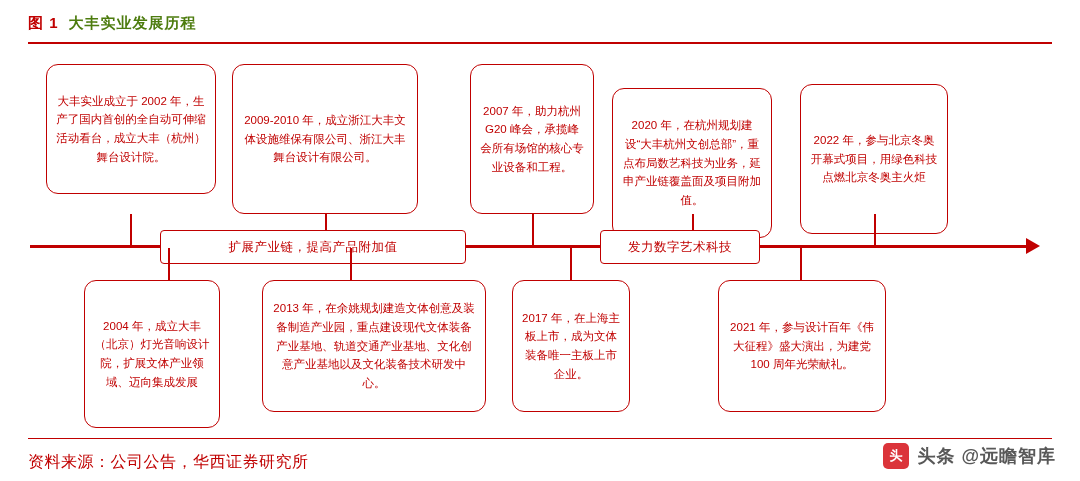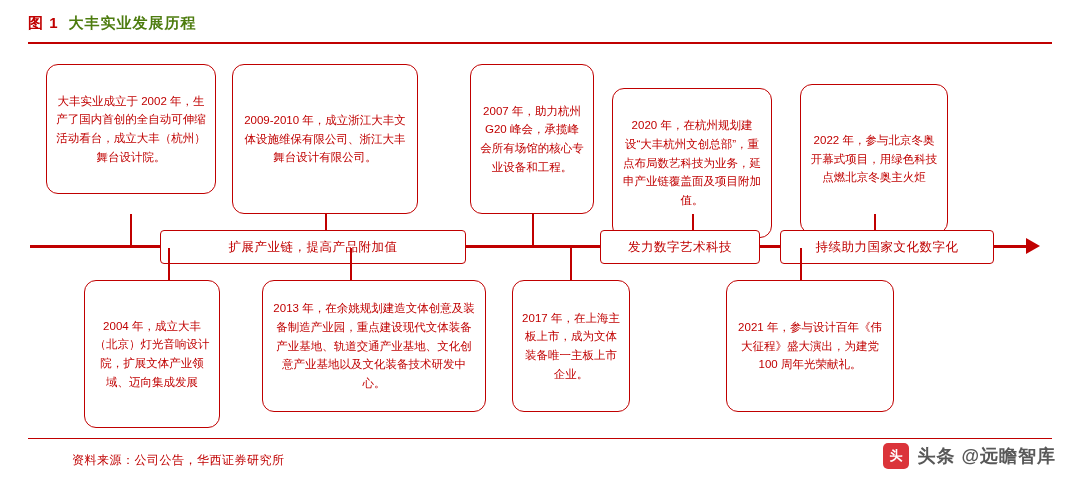--- a/index.html
+++ b/index.html
@@ -58,23 +58,22 @@
     top: 438px;
     width: 1024px;
     height: 1px;
     background: #c00000;
   }
   .source {
     position: absolute;
     left: 28px;
     top: 452px;
     color: #c00000;
-    font-size: 12px;
+    font-size: 16px;
     letter-spacing: 0.5px;
-    margin-left: 44px;
   }
 
   
   .canvas {
     position: absolute;
     left: 0;
     top: 48px;
     width: 1080px;
     height: 386px;
   }
@@ -207,41 +206,38 @@
       <span>2022 年，参与北京冬奥开幕式项目，用绿色科技点燃北京冬奥主火炬</span>
     </div>
     <div class="stem" style="left:874px; top:166px; height:32px;"></div>
 
     <div class="stage" style="left:160px; top:182px; width:306px; height:34px;">
       <span>扩展产业链，提高产品附加值</span>
     </div>
     <div class="stage" style="left:600px; top:182px; width:160px; height:34px;">
       <span>发力数字艺术科技</span>
     </div>
-    <div class="stage" style="left:780px; top:182px; width:214px; height:34px;">
-      <span>持续助力国家文化数字化</span>
-    </div>
 
     <div class="stem" style="left:168px; top:200px; height:32px;"></div>
     <div class="node" style="left:84px; top:232px; width:136px; height:148px;">
       <span>2004 年，成立大丰（北京）灯光音响设计院，扩展文体产业领域、迈向集成发展</span>
     </div>
 
     <div class="stem" style="left:350px; top:200px; height:32px;"></div>
     <div class="node" style="left:262px; top:232px; width:224px; height:132px;justify-content:center;">
       <span>2013 年，在余姚规划建造文体创意及装备制造产业园，重点建设现代文体装备产业基地、轨道交通产业基地、文化创意产业基地以及文化装备技术研发中心。</span>
     </div>
 
     <div class="stem" style="left:570px; top:200px; height:32px;"></div>
     <div class="node" style="left:512px; top:232px; width:118px; height:132px;">
       <span>2017 年，在上海主板上市，成为文体装备唯一主板上市企业。</span>
     </div>
 
     <div class="stem" style="left:800px; top:200px; height:32px;"></div>
-    <div class="node" style="left:718px; top:232px; width:168px; height:132px;margin-left:8px;">
+    <div class="node" style="left:718px; top:232px; width:168px; height:132px;">
       <span>2021 年，参与设计百年《伟大征程》盛大演出，为建党 100 周年光荣献礼。</span>
     </div>
 
   </div>
 
   <div class="footer-rule"></div>
   <div class="source">资料来源：公司公告，华西证券研究所</div>
 
   <div class="watermark">
     <div class="wm-badge">头</div>

